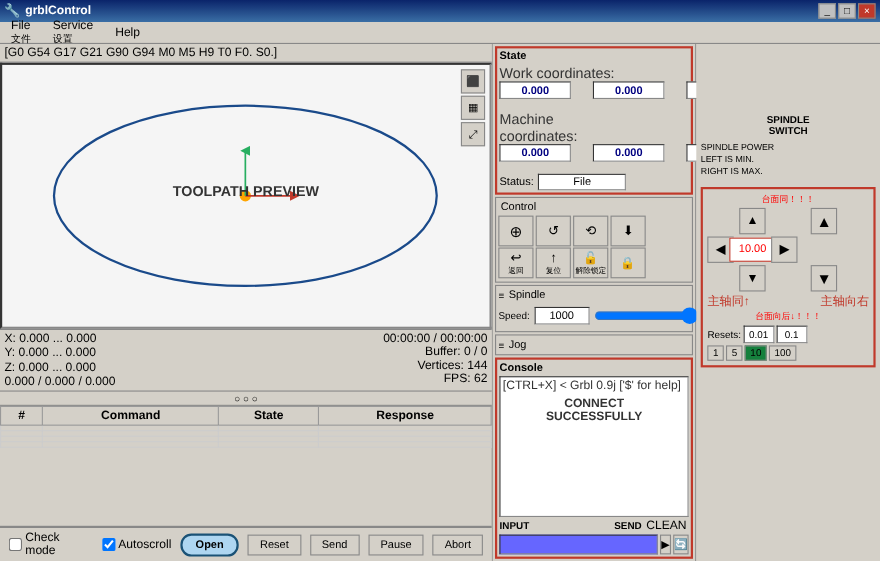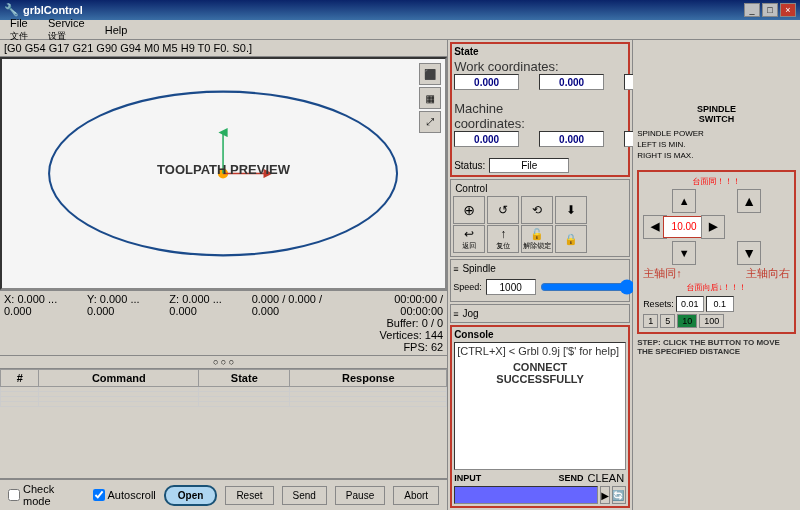--- a/index.html
+++ b/index.html
@@ -94,21 +94,21 @@
     
     .coords-bar {
       padding: 2px 4px;
       font-size: 10px;
       background: #d4d0c8;
       display: flex;
       justify-content: space-between;
       border-top: 1px solid #888;
     }
     
-    .coords-left { display: flex; flex-direction: row; gap: 1px; }
+    .coords-left { display: flex; flex-direction: column; gap: 1px; }
     .coords-right { text-align: right; font-size: 9px; }
     
     
     .cmd-table-area {
       height: 110px;
       border-top: 1px solid #888;
     }
     
     .cmd-table {
       width: 100%;
@@ -677,19 +677,16 @@
           <input class="preset-input" type="text" value="0.1" style="">
         </div>
         <div class="presets-row" style="margin-top:2px;">
           <button class="preset-btn">1</button>
           <button class="preset-btn">5</button>
           <button class="preset-btn" style="background:#15803d;">10</button>
           <button class="preset-btn">100</button>
         </div>
       </div>
 
-      <div class="step-annotation">STEP:
-CLICK THE BUTTON TO MOVE THE
-SPECIFIED DISTANCE</div>
     </div>
 
   </div>
 </div>
 
 </body></html>

